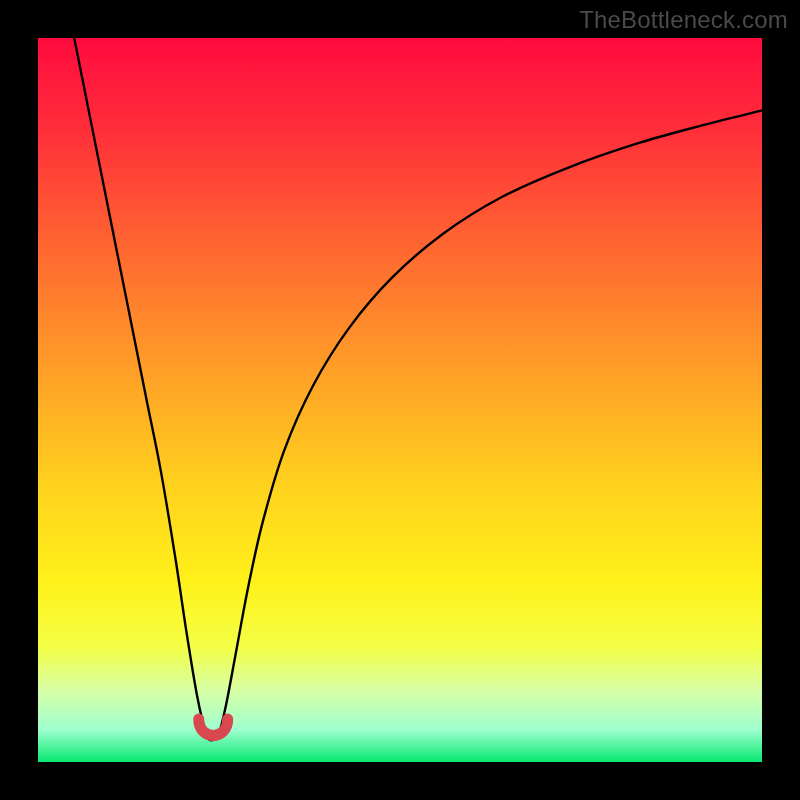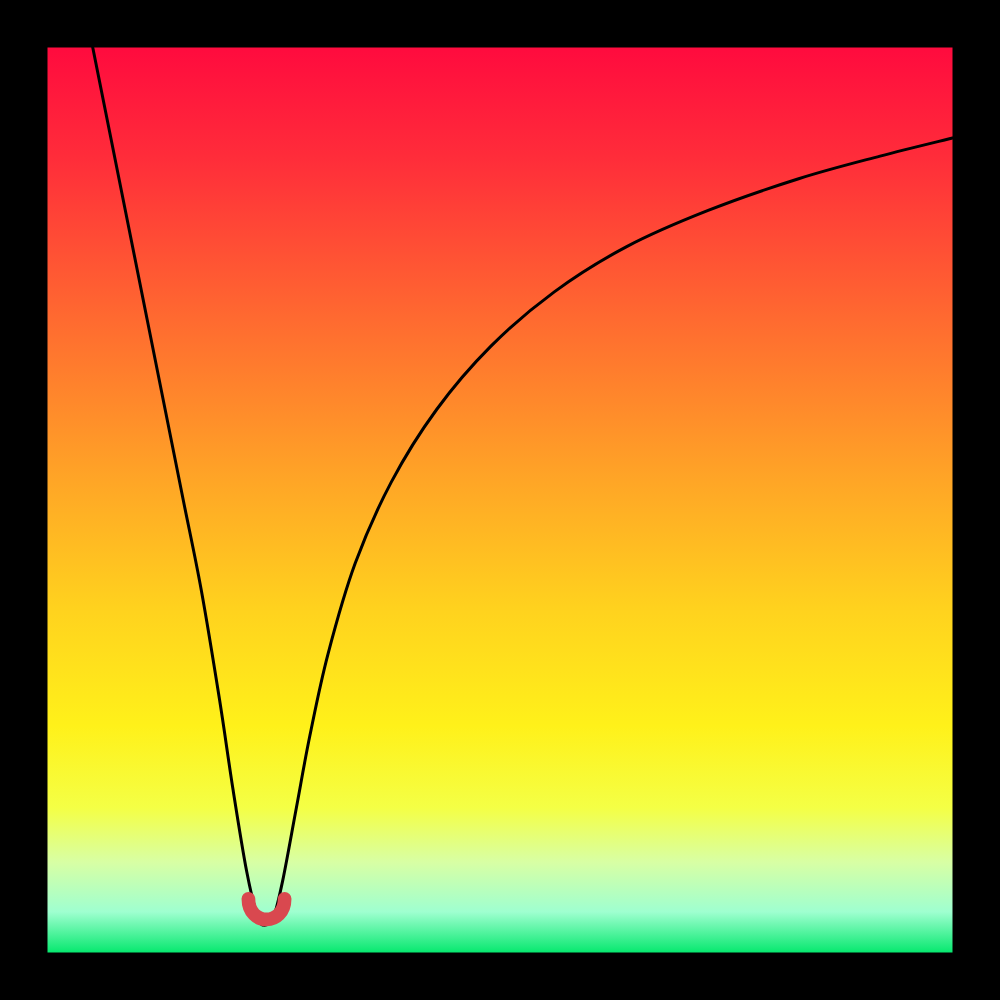--- a/index.html
+++ b/index.html
@@ -51,13 +51,14 @@
           <stop offset="84%" stop-color="#f4ff45"></stop>
           <stop offset="90%" stop-color="#d8ffa4"></stop>
           <stop offset="95.5%" stop-color="#9fffd0"></stop>
           <stop offset="100%" stop-color="#07e86f"></stop>
         </linearGradient>
     </defs>
     <rect id="plot-bg" fill="url(#bg-grad)" x="38" y="38" width="724" height="724"></rect>
     <path id="curve" fill="none" stroke="#000" stroke-width="2.4" stroke-linecap="round" d="M 74.2 38 C 76.61333333333334 50.06666666666666, 83.85333333333334 86.26666666666665, 88.68 110.39999999999998 C 93.50666666666667 134.5333333333333, 98.33333333333333 158.6666666666666, 103.16 182.79999999999995 C 107.98666666666666 206.9333333333333, 112.81333333333333 231.0666666666667, 117.64 255.20000000000005 C 122.46666666666667 279.33333333333337, 127.29333333333334 303.4666666666667, 132.12 327.6 C 136.94666666666666 351.73333333333335, 141.7733333333333 375.8666666666667, 146.6 400 C 151.42666666666668 424.1333333333333, 156.25333333333333 445.8533333333333, 161.08 472.4 C 165.9066666666667 498.94666666666666, 171.33666666666667 532.7333333333333, 175.56 559.28 C 179.78333333333333 585.8266666666666, 182.79999999999998 608.7533333333333, 186.42 631.6800000000001 C 190.04 654.6066666666668, 194.022 679.9466666666667, 197.28 696.84 C 200.538 713.7333333333333, 203.55466666666666 725.8, 205.968 733.04 C 208.38133333333332 740.28, 209.588 740.28, 211.76 740.28 C 213.932 740.28, 216.58666666666667 739.0733333333333, 219 733.04 C 221.41333333333333 727.0066666666667, 223.22333333333333 718.5600000000001, 226.24 704.08 C 229.2566666666667 689.6, 233.48000000000002 665.4666666666667, 237.10000000000002 646.16 C 240.72000000000003 626.8533333333332, 243.73666666666665 608.7533333333333, 247.95999999999998 588.24 C 252.1833333333333 567.7266666666667, 256.40666666666664 546.0066666666665, 262.44 523.0799999999999 C 268.47333333333336 500.15333333333325, 275.71333333333337 473.60666666666674, 284.16 450.68000000000006 C 292.6066666666667 427.7533333333334, 302.26 406.0333333333333, 313.12 385.52 C 323.98 365.00666666666666, 336.0466666666667 345.70000000000005, 349.32 327.6 C 362.5933333333333 309.5, 377.0733333333333 292.6066666666666, 392.76 276.91999999999996 C 408.44666666666666 261.2333333333333, 425.34000000000003 246.75333333333336, 443.44000000000005 233.48000000000002 C 461.5400000000001 220.20666666666668, 480.8466666666667 208.14, 501.36 197.27999999999997 C 521.8733333333333 186.41999999999996, 543.5933333333334 177.37, 566.52 168.32000000000002 C 589.4466666666666 159.27000000000004, 615.9933333333333 150.22000000000003, 638.92 142.98000000000002 C 661.8466666666666 135.74, 683.5666666666667 130.31, 704.08 124.88 C 724.5933333333334 119.44999999999999, 752.3466666666667 112.81333333333332, 762 110.39999999999998"></path>
     <path id="trough" fill="none" stroke-width="11" stroke-linecap="round" stroke-linejoin="round" d="M 198.728 719.04 C 198.728 741.04, 227.68800000000002 741.04, 227.68800000000002 719.04" stroke="#d9484f"></path>
   </svg>
+  <div class="watermark">TheBottleneck.com</div>
 </div>
 
 </body></html>

